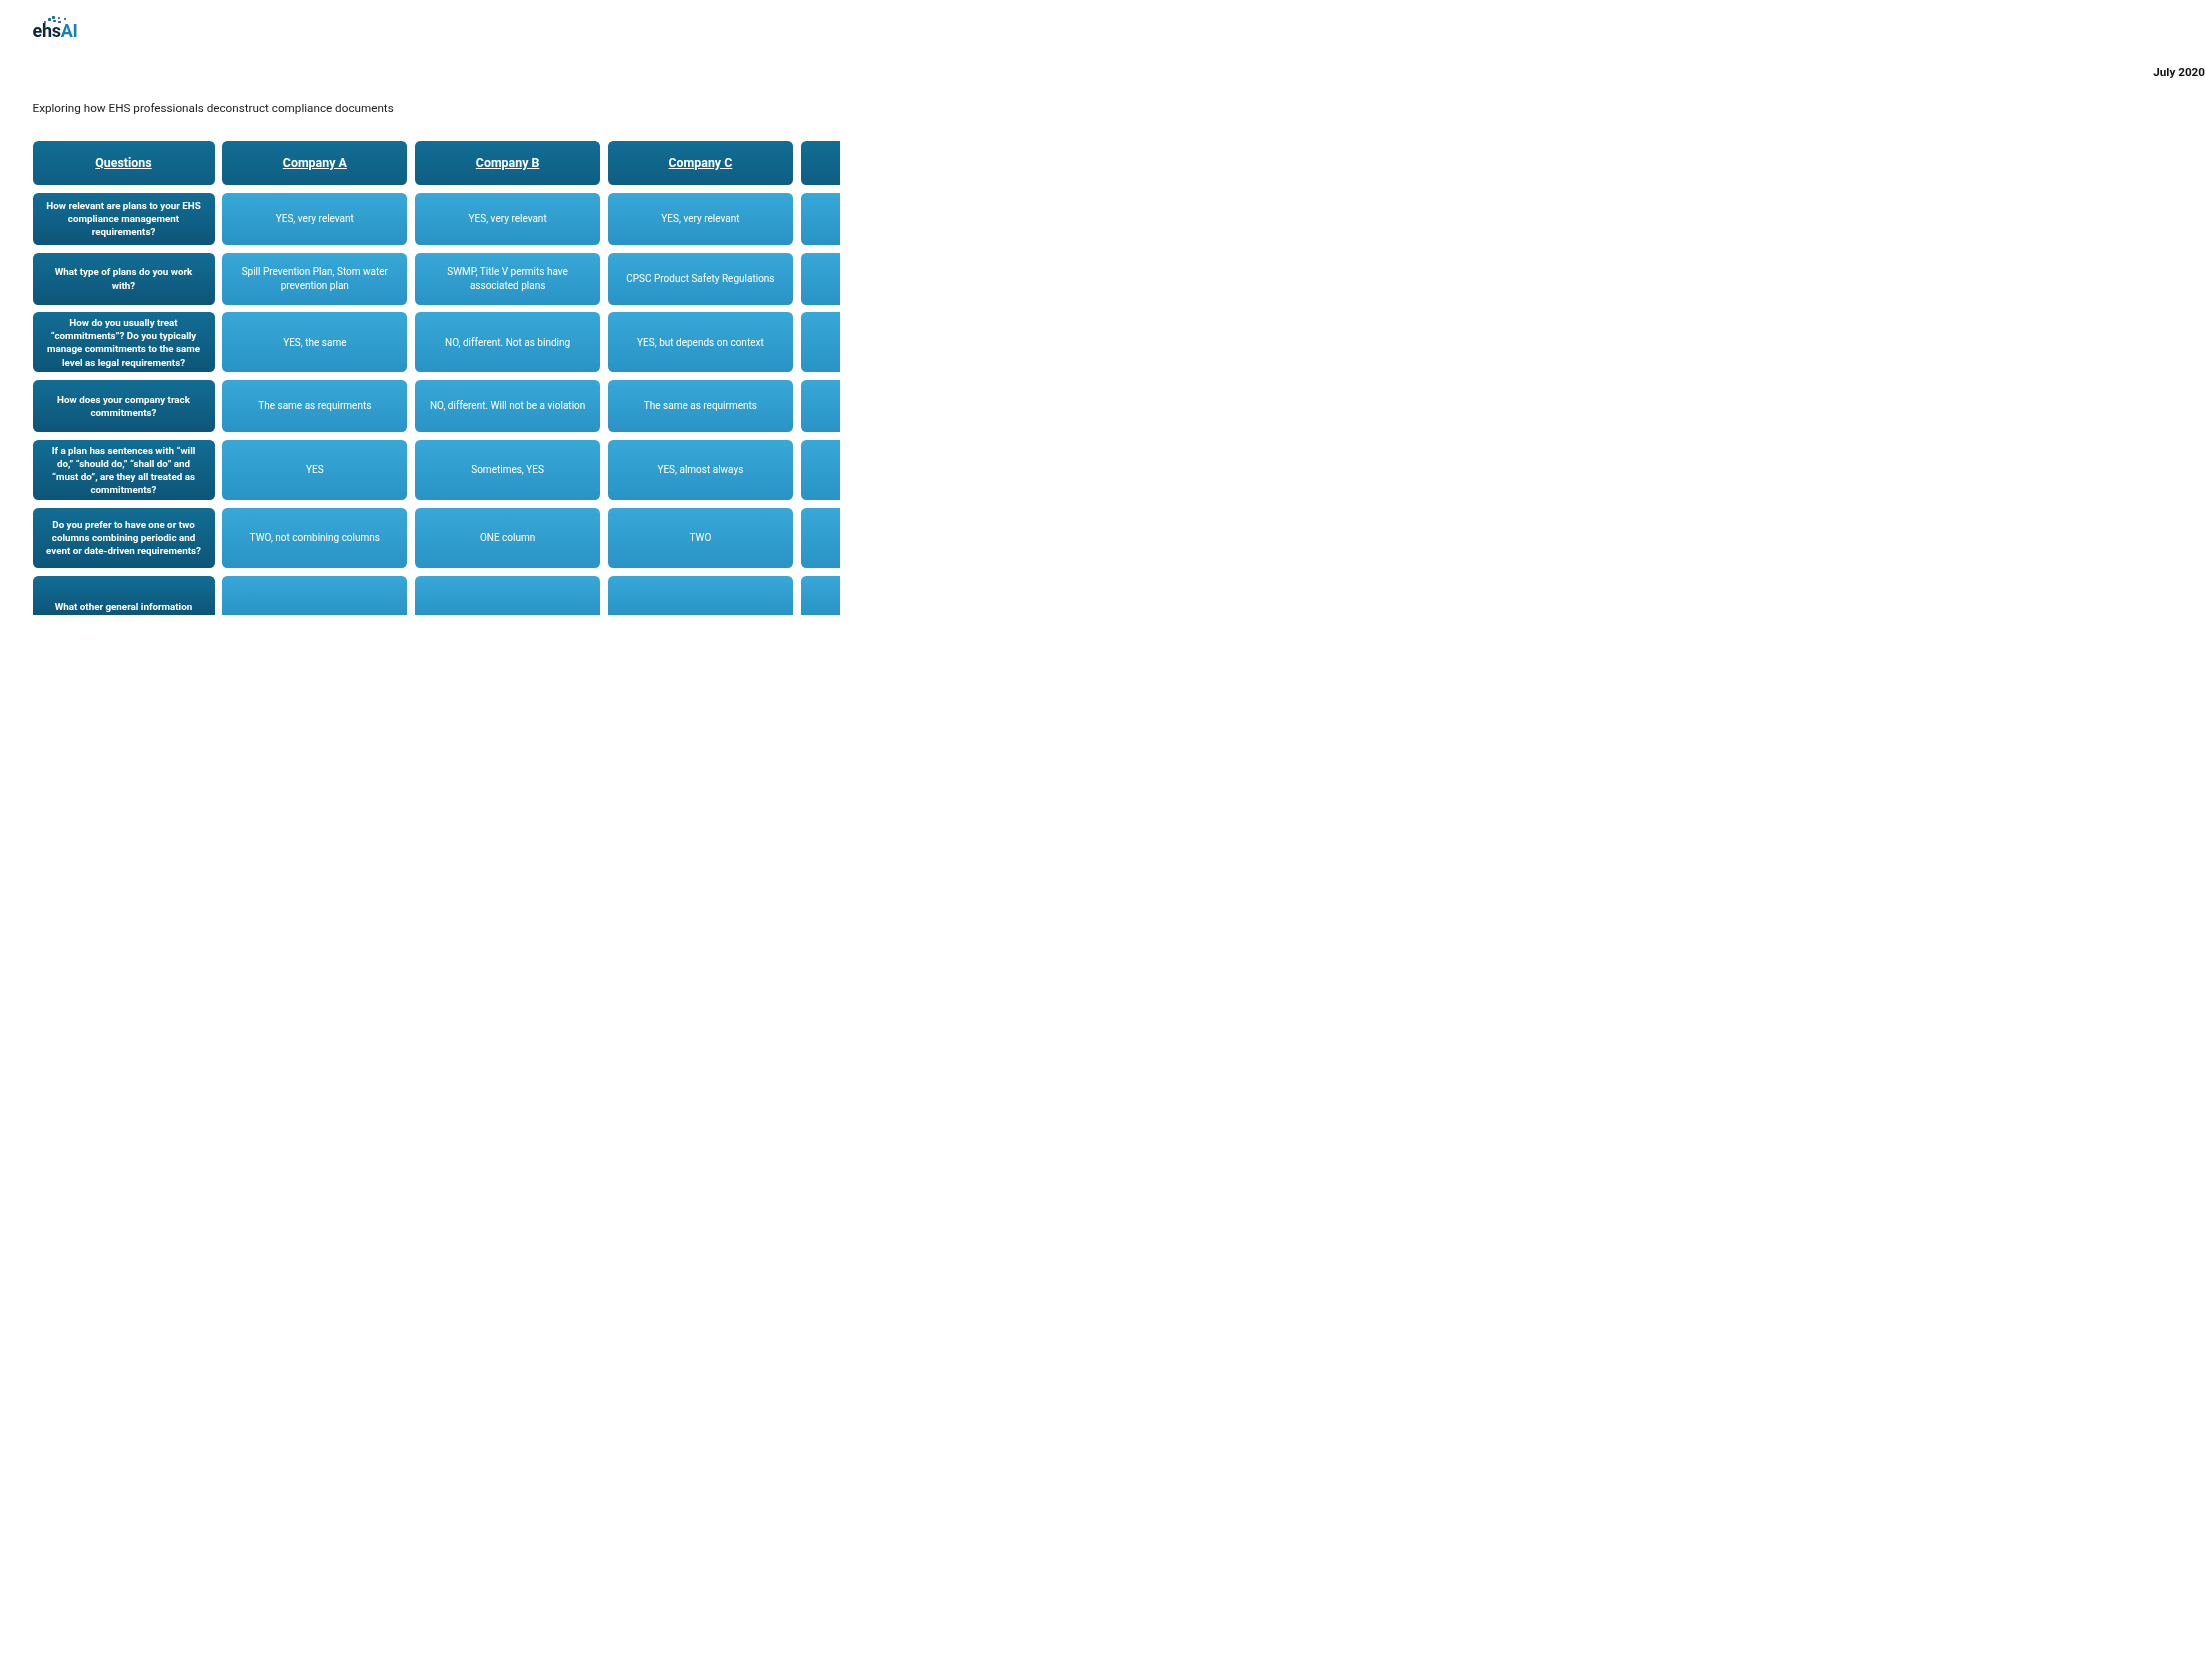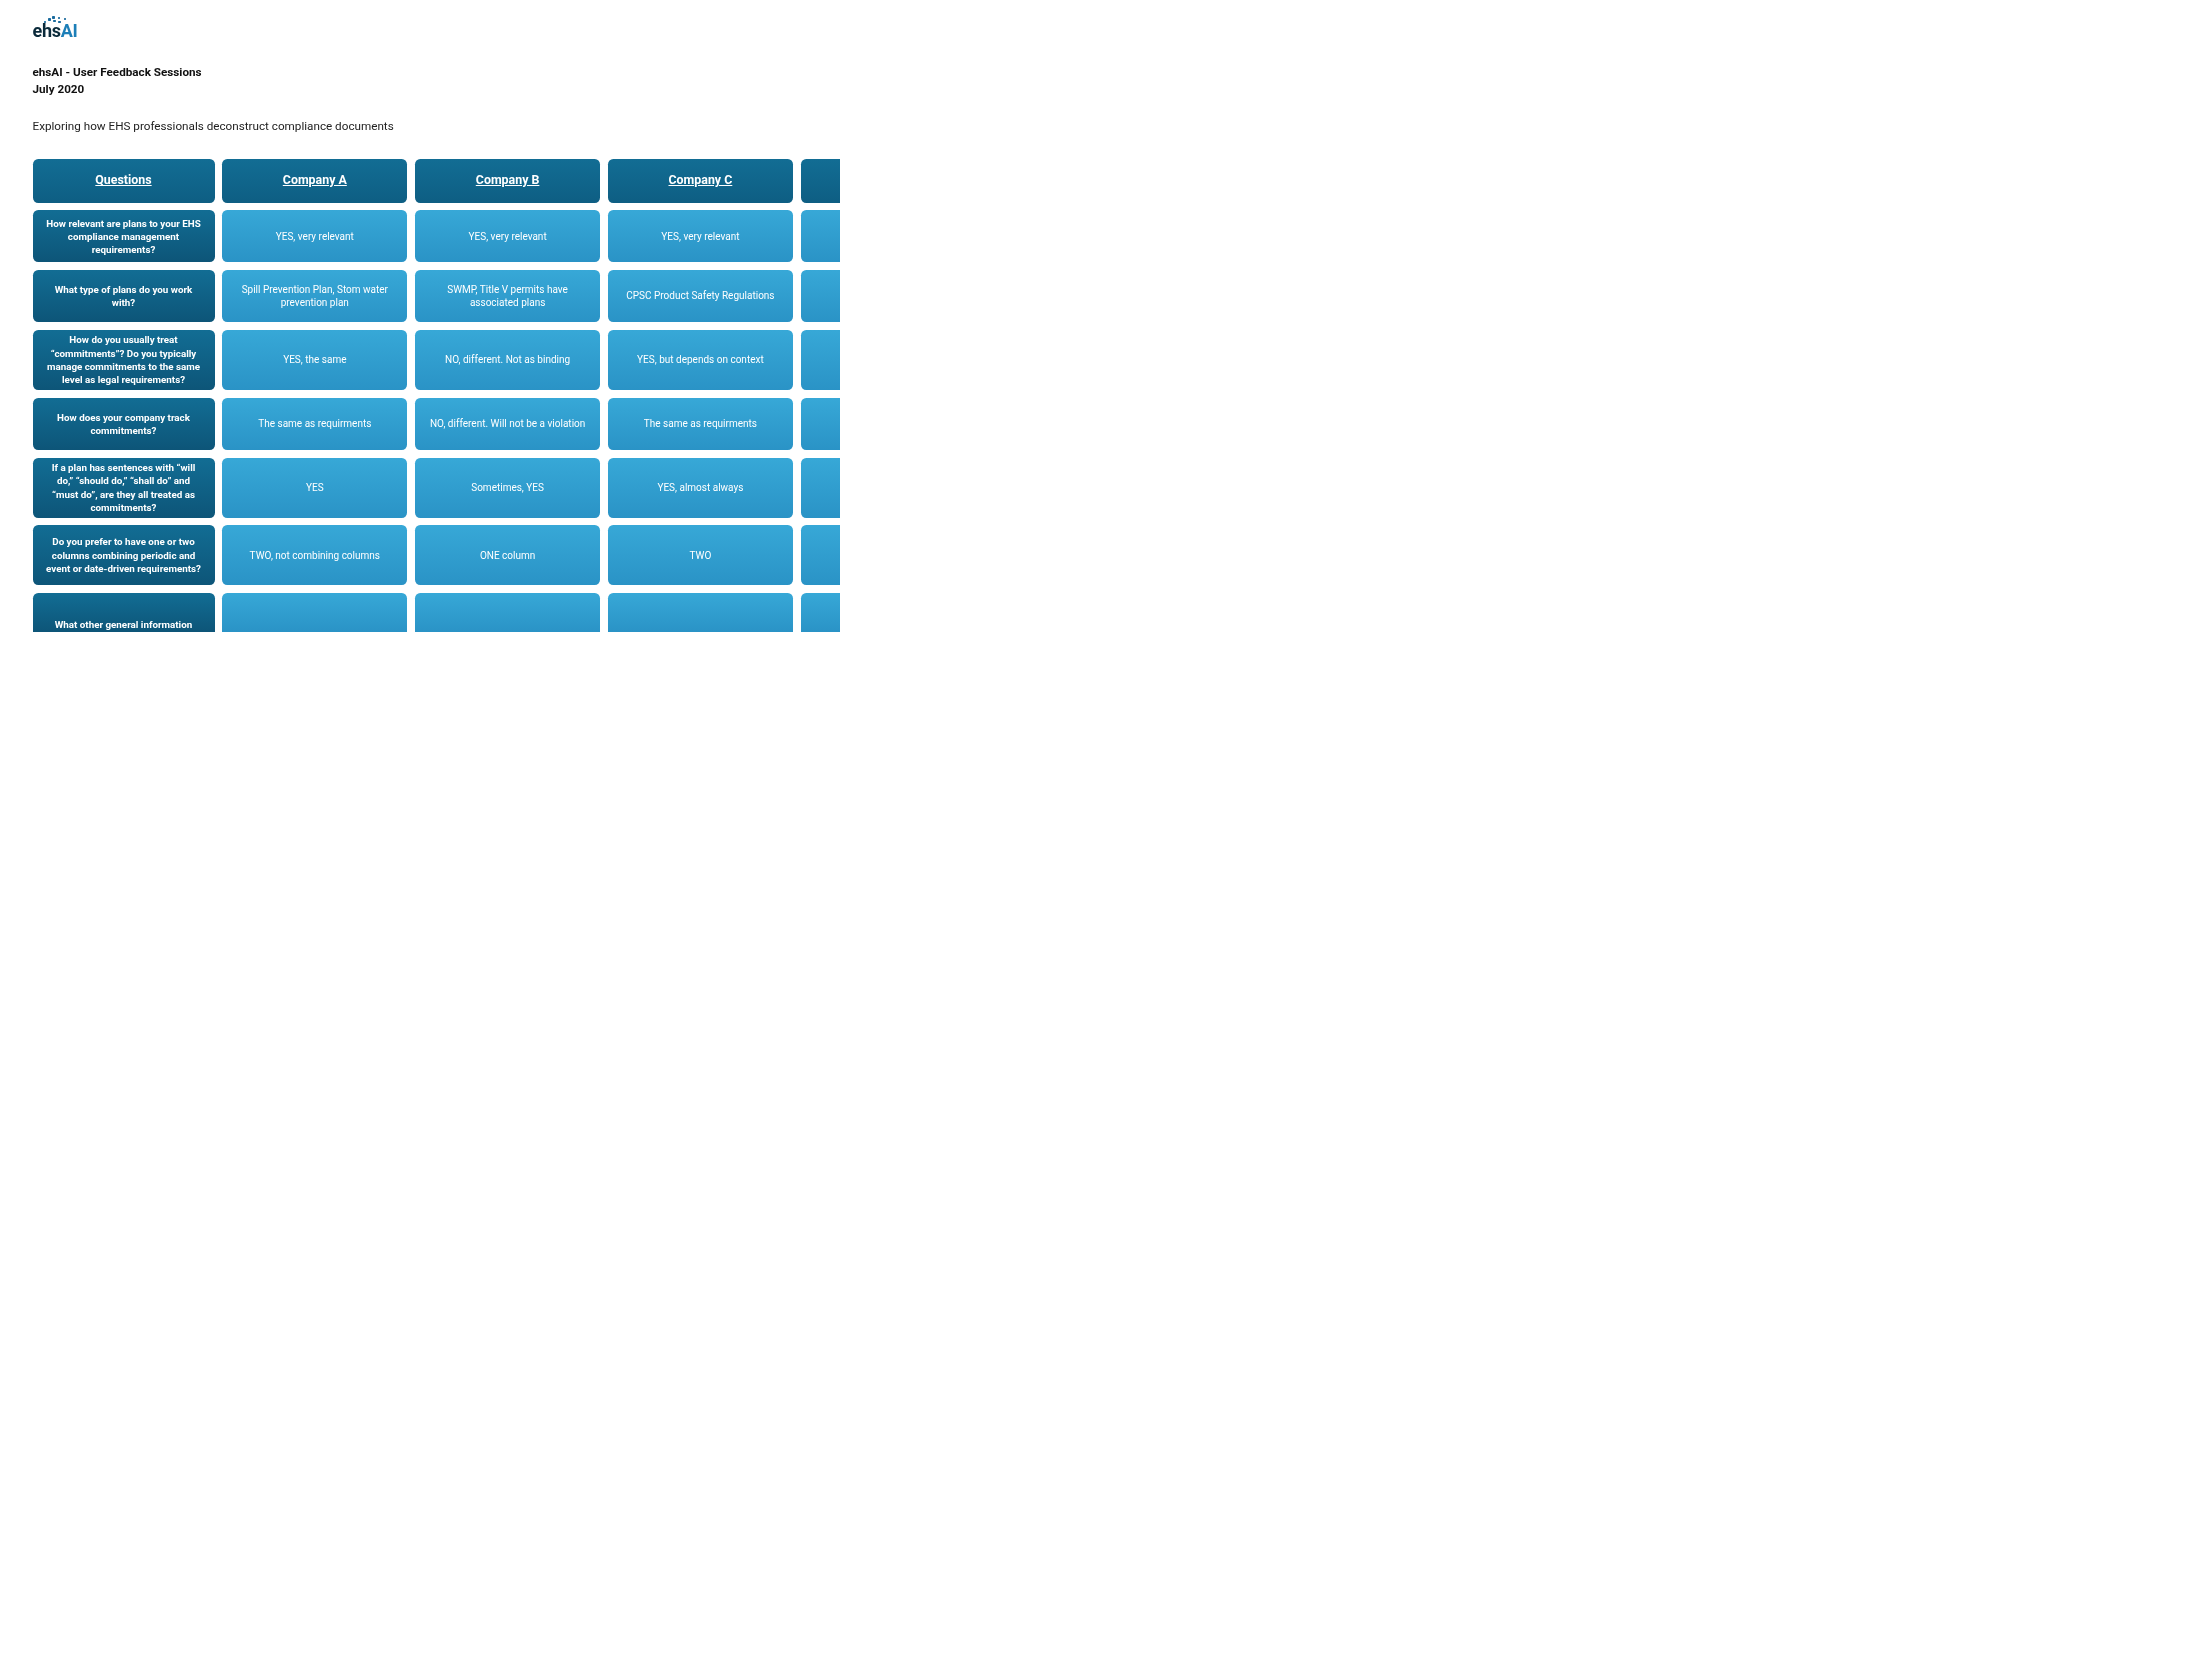--- a/index.html
+++ b/index.html
@@ -38,21 +38,21 @@
   .d6 { width:2.6px; height:2.6px; top:5.2px; left:14.3px; }
   .d7 { width:2px; height:2px; top:2.6px; left:19.5px; }
   .logo-ehs { color: #0a2a3a; letter-spacing: -0.3px; }
   .logo-ai  { color: #1d7fb8; letter-spacing: -0.3px; }
 
   .header-block {
     margin-bottom: 23.4px;
     line-height: 1.5;
   }
   .header-title { font-weight: 700; font-size: 11.7px; color:#111; }
-  .header-date  { font-weight: 700; font-size: 11.7px; color:#111; }
+  .header-date  { font-weight: 700; font-size: 11.7px; color:#111;text-align:right; }
   .header-sub   { font-weight: 400; font-size: 11.7px; color:#222; margin-top:19px; }
 
   .grid {
     display: grid;
     grid-template-columns: 182px 185px 185px 185px 39px;
     gap: 7.8px 7.8px;
     width: 800px;
   }
   .cell {
     border-radius: 5.2px;
@@ -101,21 +101,20 @@
       <span class="d4"></span>
       <span class="d5"></span>
       <span class="d6"></span>
       <span class="d7"></span>
   </div>
   <span class="logo-ehs">ehs</span>
     <span class="logo-ai">AI</span>
 </div>
 
 <div class="header-block">
-  <div class="header-title">ehsAI - User Feedback Sessions</div>
   <div class="header-date">July 2020</div>
   <div class="header-sub">Exploring how EHS professionals deconstruct compliance documents</div>
 </div>
 
 <div class="grid">
 
   <div class="cell hdr">Questions</div>
   <div class="cell hdr">Company A</div>
   <div class="cell hdr">Company B</div>
   <div class="cell hdr">Company C</div>

